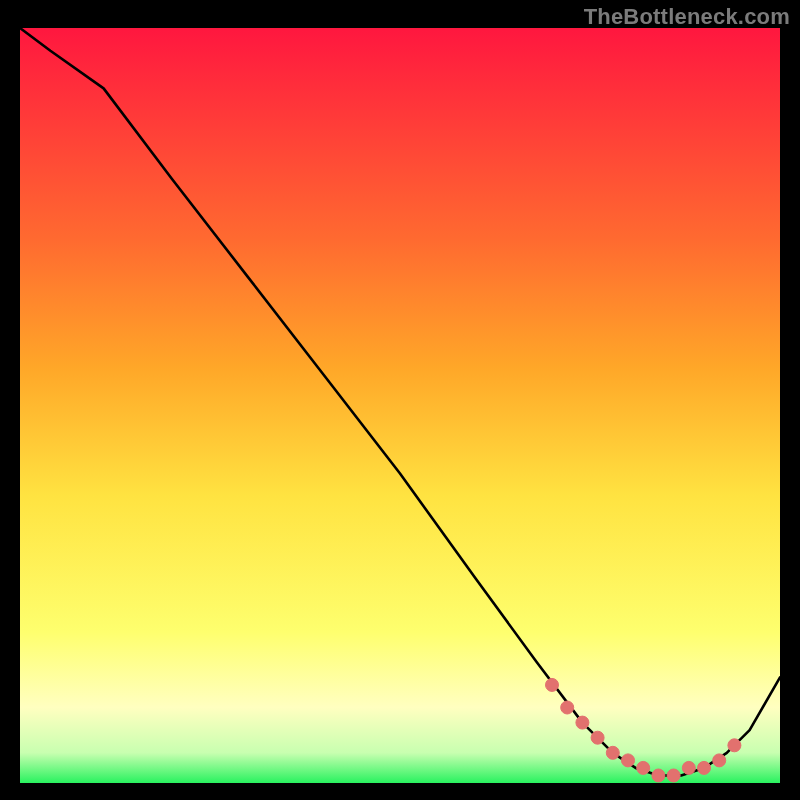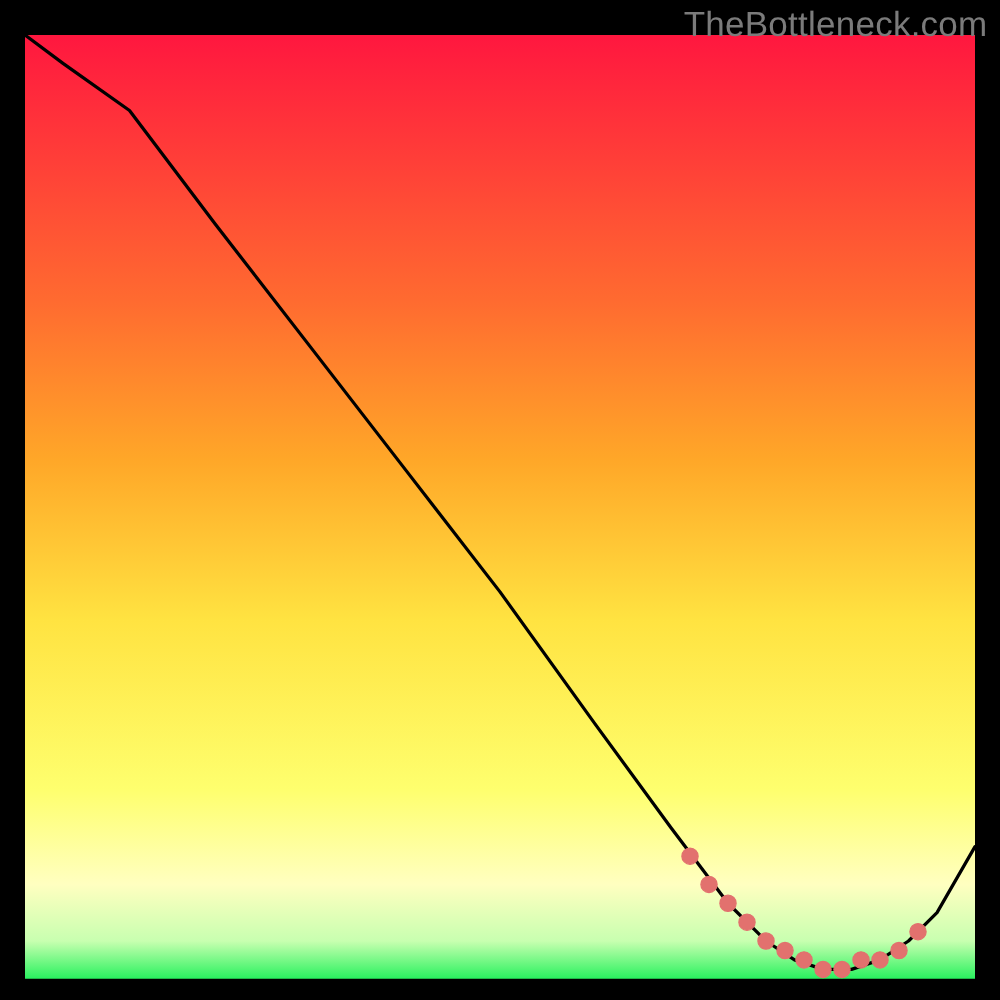--- a/index.html
+++ b/index.html
@@ -14,22 +14,22 @@
     position: relative;
     width: 800px;
     height: 800px;
     background: #000000;
   }
   .watermark {
     position: absolute;
     top: 4px;
     right: 10px;
     font-family: Arial, Helvetica, sans-serif;
-    font-size: 28px;
-    font-weight: 400;
+    font-size: 22px;
+    font-weight: 700;
     color: #7b7b7b;
     letter-spacing: 0.2px;
     z-index: 10;
   }
   svg.plot {
     position: absolute;
     left: 0;
     top: 0;
     width: 800px;
     height: 800px;

